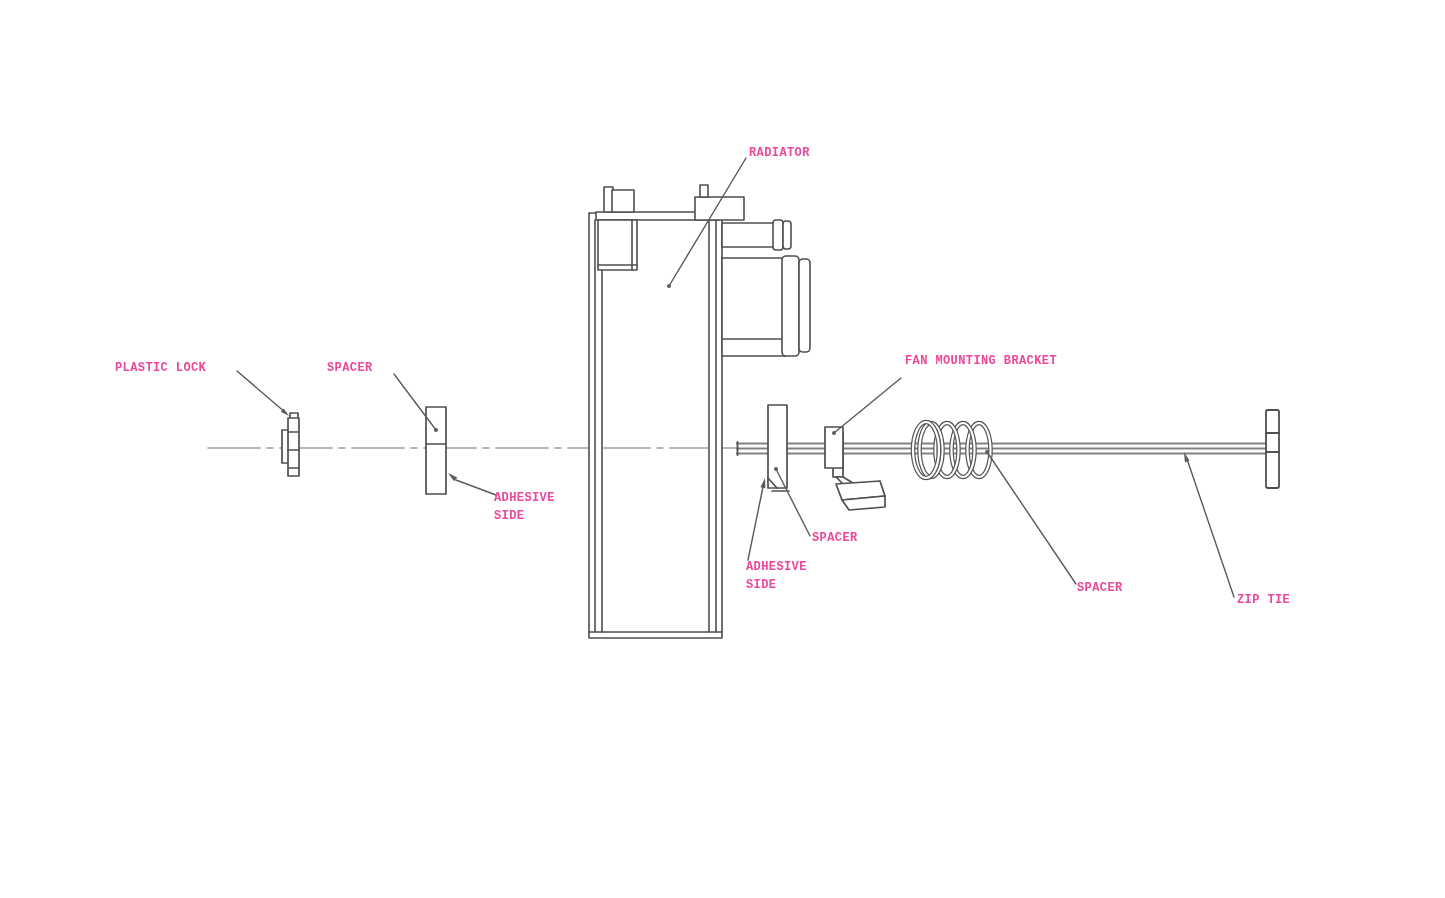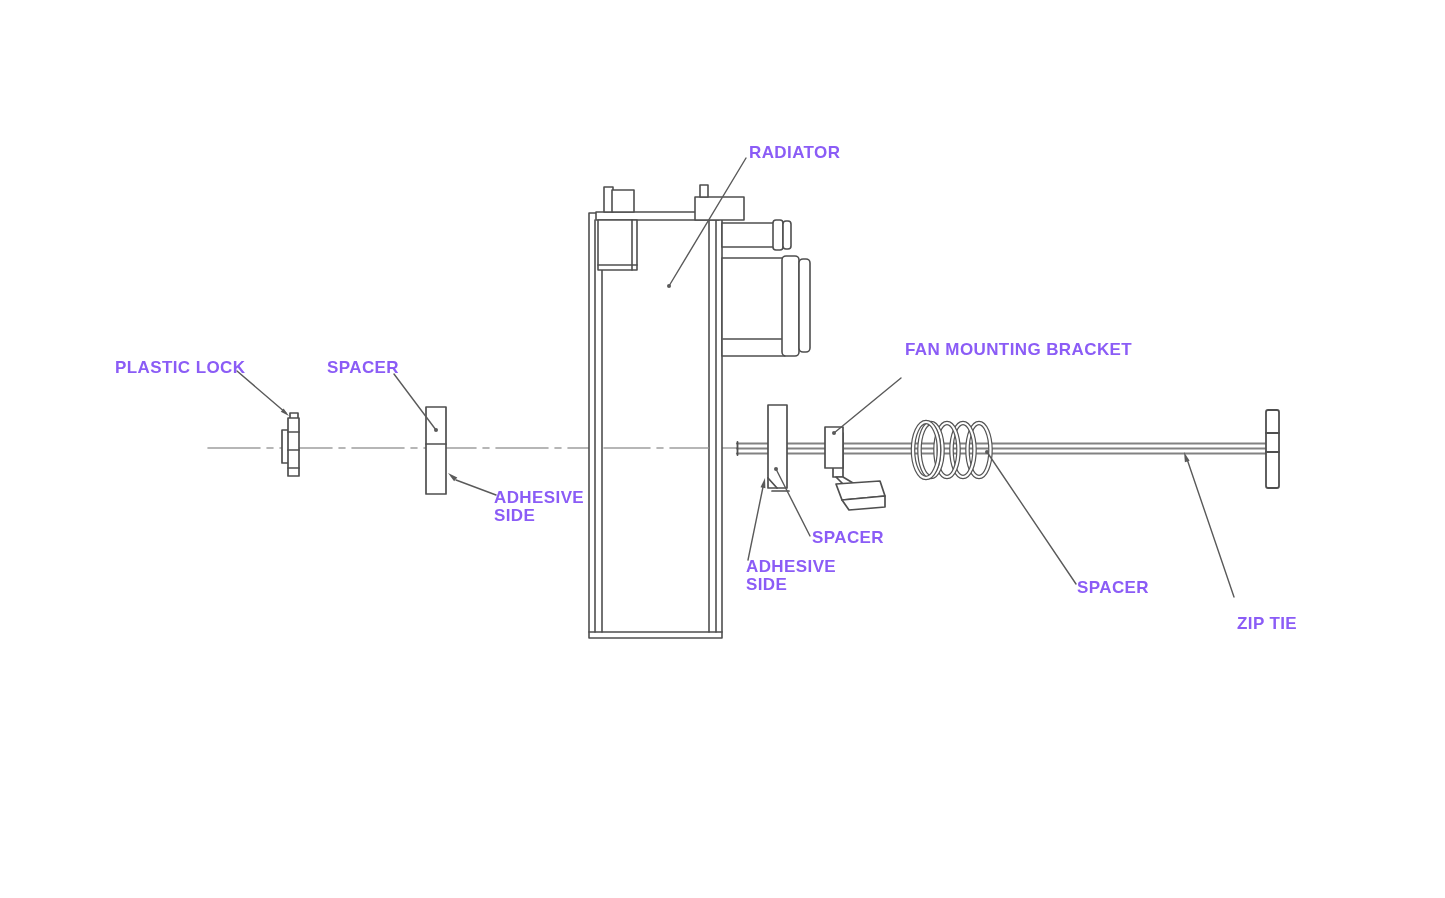--- a/index.html
+++ b/index.html
@@ -6,27 +6,28 @@
   #canvas{
     position:relative;
     width:1445px;height:898px;
     background:#ffffff;
     overflow:hidden;
     font-family:"Liberation Sans", sans-serif;
   }
   #lineart{position:absolute;left:0;top:0;}
   .lbl{
     position:absolute;
-    color:#8b5cf6;
+    color:#ec4899;
     font-weight:bold;
-    font-size:17px;
+    font-size:12px;
     letter-spacing:.4px;
     line-height:18px;
     white-space:nowrap;
     user-select:none;
+    font-family:Liberation Mono, monospace;
   }
 </style>
 </head>
 <body>
 
 <div id="canvas">
 
   <svg id="lineart" width="1445" height="898" viewBox="0 0 1445 898" fill="none" stroke-linecap="round" stroke-linejoin="round">
 
     <g stroke="#9e9e9e" stroke-width="1.6">
@@ -158,26 +159,26 @@
 
   <div class="lbl" style="left:327px;top:359px;">SPACER</div>
 
   <div class="lbl" style="left:494px;top:489px;">
     <div>ADHESIVE</div>
     <div>SIDE</div>
   </div>
 
   <div class="lbl" style="left:749px;top:144px;">RADIATOR</div>
 
-  <div class="lbl" style="left:905px;top:341px;">FAN MOUNTING BRACKET</div>
+  <div class="lbl" style="left:905px;top:352px;">FAN MOUNTING BRACKET</div>
 
   <div class="lbl" style="left:812px;top:529px;">SPACER</div>
 
   <div class="lbl" style="left:746px;top:558px;">
     <div>ADHESIVE</div>
     <div>SIDE</div>
   </div>
 
   <div class="lbl" style="left:1077px;top:579px;">SPACER</div>
 
-  <div class="lbl" style="left:1237px;top:591px;margin-top:24px;">ZIP TIE</div>
+  <div class="lbl" style="left:1237px;top:591px;">ZIP TIE</div>
 
 </div>
 
 </body></html>

